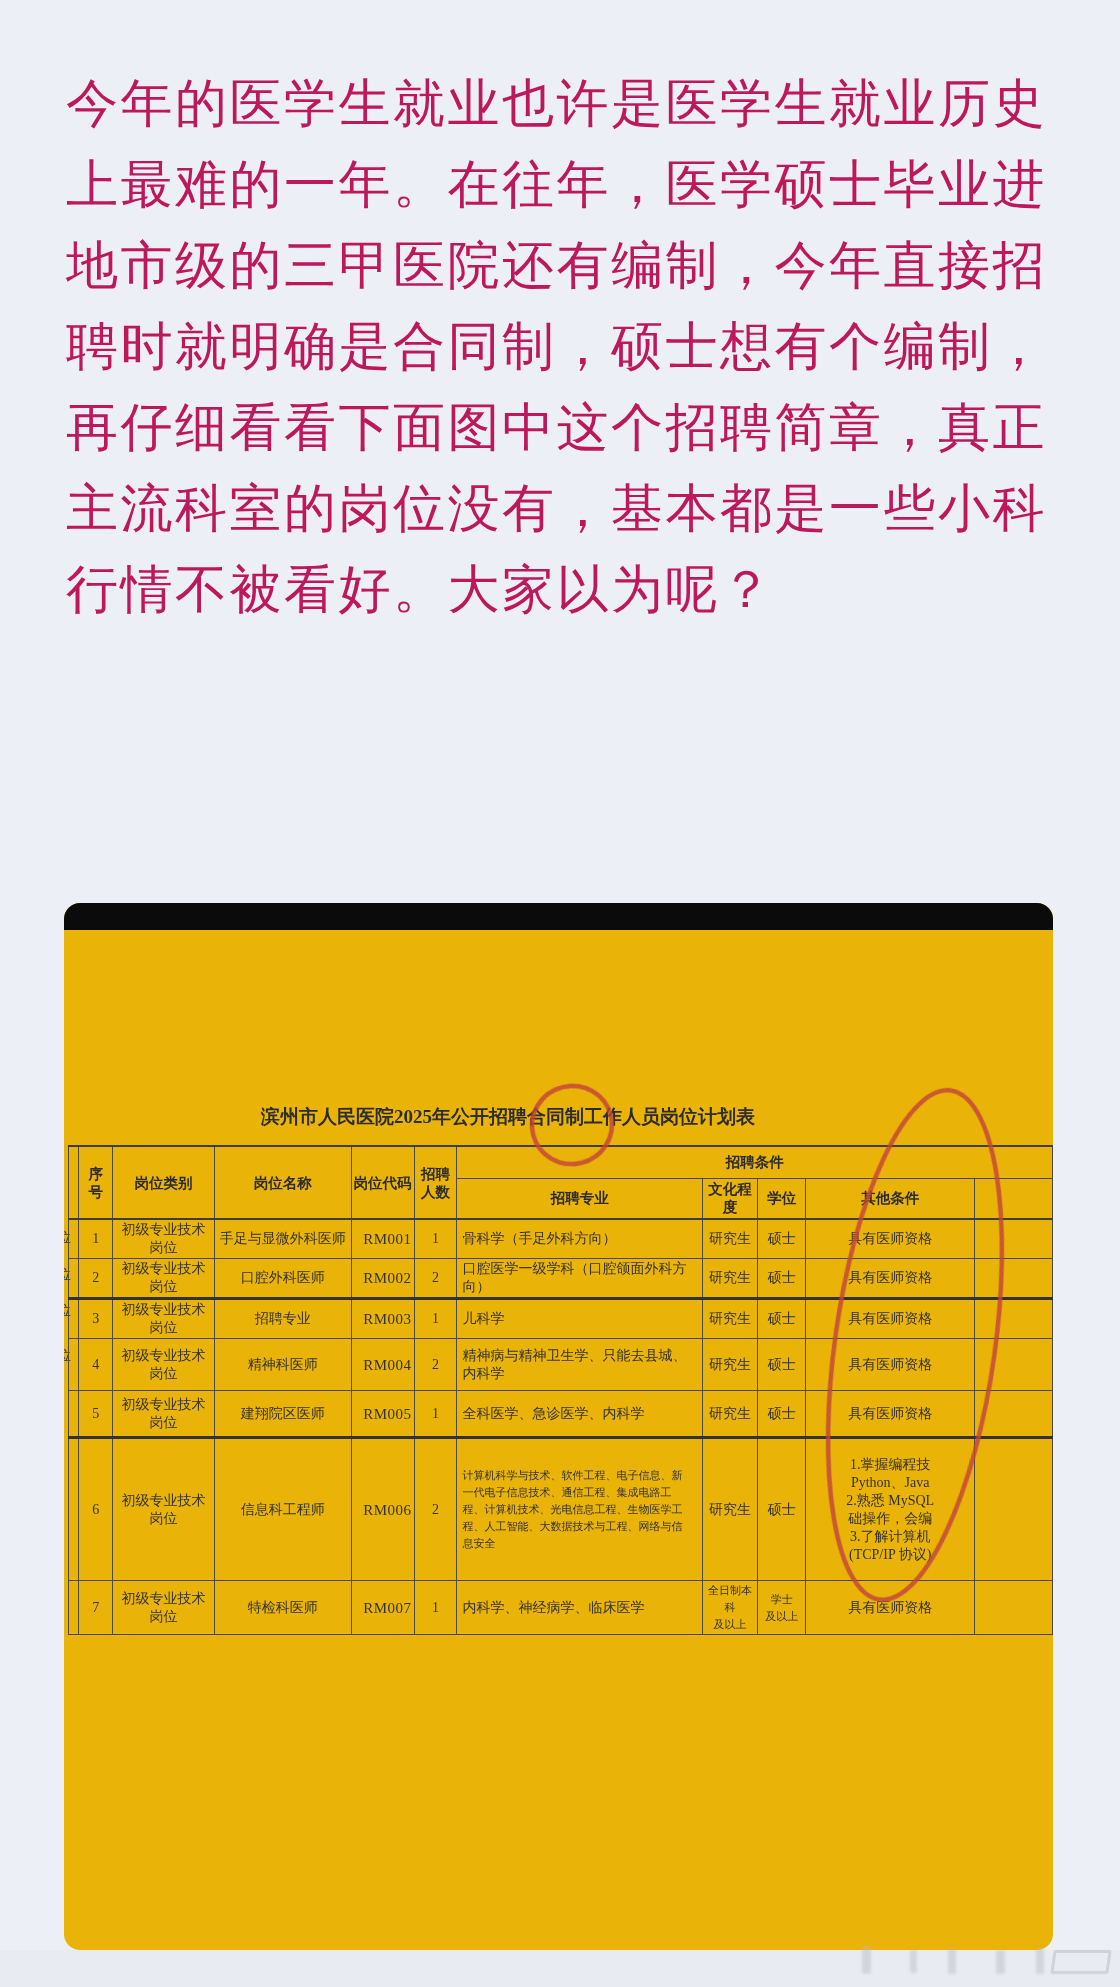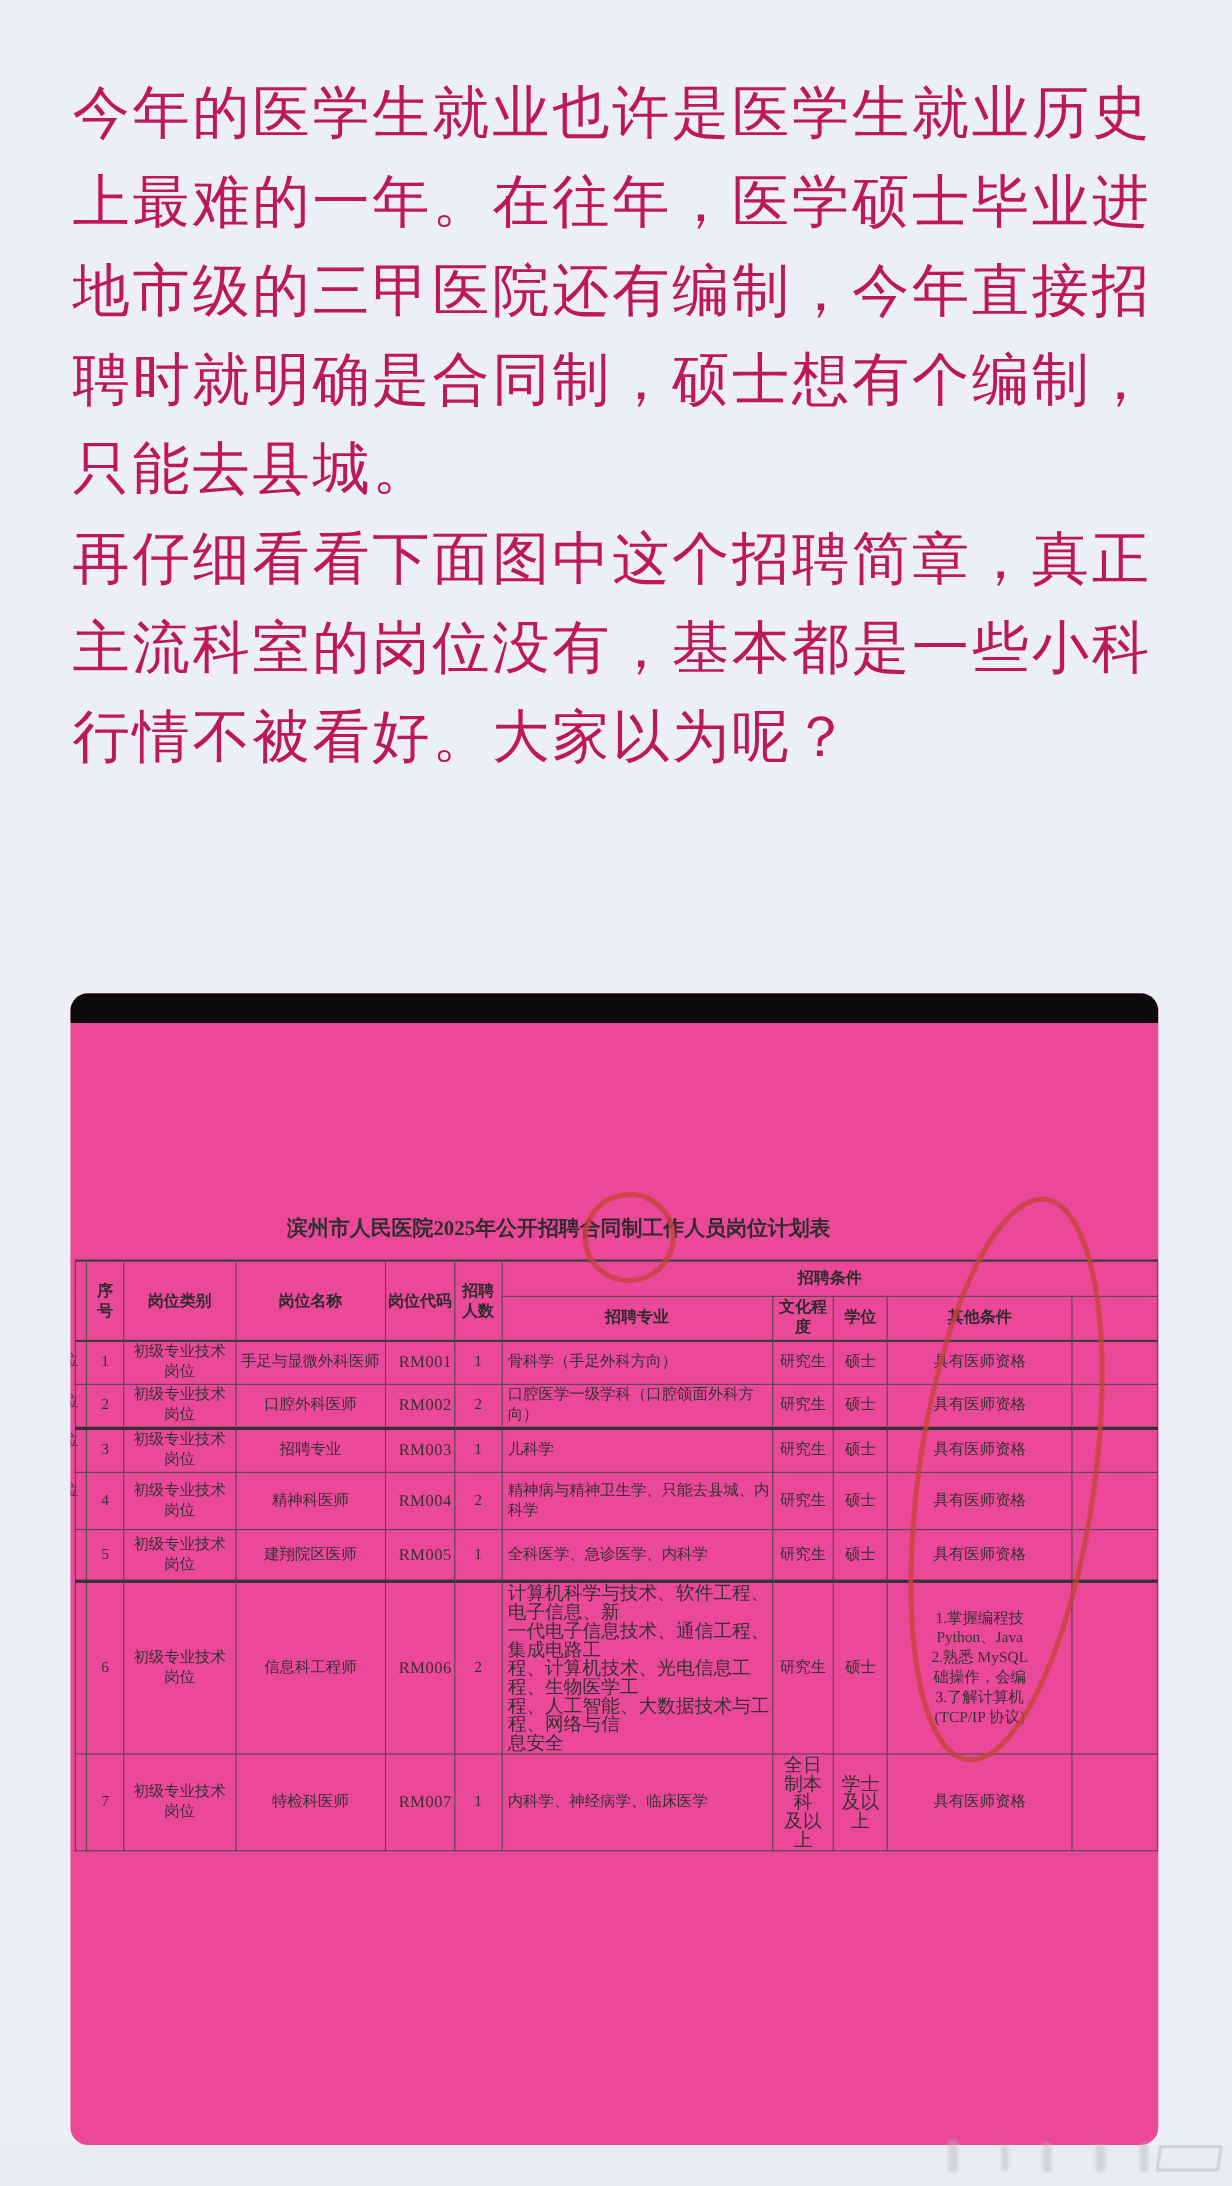--- a/index.html
+++ b/index.html
@@ -13,21 +13,21 @@
     position:absolute;left:66px;top:63px;width:1000px;
     color:#be185d;
   }
   .post-line{
     height:81px;line-height:81px;font-size:52px;letter-spacing:2.5px;
     white-space:nowrap;font-weight:500;
   }
   
   .card{
     position:absolute;left:64px;top:903px;width:989px;height:1047px;
-    background:#ec4899;border-radius:16px;overflow:hidden;
+    background:#eab308;border-radius:16px;overflow:hidden;
   }
   .card-topbar{
     position:absolute;left:0;top:0;width:100%;height:27px;background:#0b0b0b;
   }
   .doc-title{
     position:absolute;left:44px;top:201px;width:800px;text-align:center;
     font-family:"Liberation Serif", serif;
     font-size:19px;font-weight:bold;color:#2d2d2d;white-space:nowrap;
   }
   
@@ -38,21 +38,21 @@
     color:#333;
   }
   table.plan td{
     border:1px solid #4a4a4a;
     text-align:center;vertical-align:middle;
     font-size:14px;line-height:18px;
     padding:1px 2px;overflow:hidden;white-space:pre-line;
   }
   table.plan tr.hrow td{font-weight:bold;font-size:14.5px;color:#2c2c2c;}
   table.plan td.left{text-align:left;padding-left:5px;}
-  table.plan td.small{font-size:17px;line-height:17px;}
+  table.plan td.small{font-size:11px;line-height:17px;}
   table.plan td.code{font-size:15px;letter-spacing:0.5px;text-align:right;}
   table.plan tr.h1 td{border-top:2px solid #3e3e3e;}
   table.plan tr.r1 td{border-top:2px solid #3e3e3e;}
   table.plan tr.r3 td{border-top:3px solid #323232;}
   table.plan tr.r6 td{border-top:3px solid #323232;}
   tr.h1{height:32px} tr.h2{height:41px}
   tr.r1{height:39px} tr.r2{height:36px} tr.r3{height:37px} tr.r4{height:52px}
   tr.r5{height:47px} tr.r6{height:143px} tr.r7{height:51px}
   td.othercell{text-align:left;padding-left:4px;font-size:13.5px;line-height:21px;white-space:pre-line;}
   
@@ -74,21 +74,20 @@
   }
 </style>
 </head>
 <body>
 
 <div class="post-text">
   <div class="post-line">今年的医学生就业也许是医学生就业历史</div>
   <div class="post-line">上最难的一年。在往年，医学硕士毕业进</div>
   <div class="post-line">地市级的三甲医院还有编制，今年直接招</div>
   <div class="post-line">聘时就明确是合同制，硕士想有个编制，</div>
-  <div class="post-line">只能去县城。</div>
   <div class="post-line">再仔细看看下面图中这个招聘简章，真正</div>
   <div class="post-line">主流科室的岗位没有，基本都是一些小科</div>
   <div class="post-line">行情不被看好。大家以为呢？</div>
 </div>
 
 <div class="card">
   <div class="card-topbar"></div>
 
   <div class="doc-title">滨州市人民医院2025年公开招聘合同制工作人员岗位计划表</div>
 

